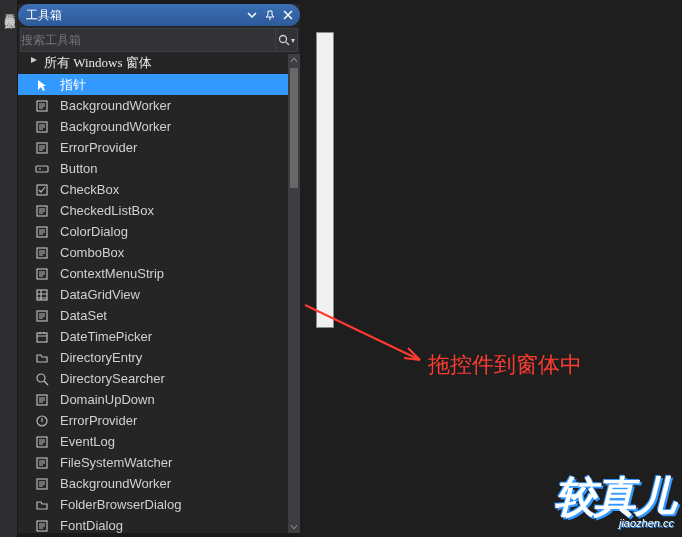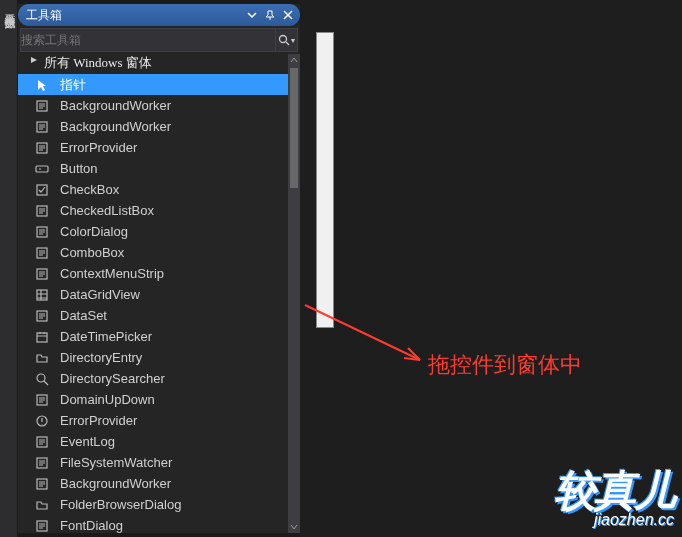--- a/index.html
+++ b/index.html
@@ -208,21 +208,21 @@
   color: #fff;
   font-weight: bold;
   font-size: 42px;
   font-style: italic;
   font-family: "Arial Black", sans-serif;
   text-shadow: 2px 2px 0 #3399ff, -1px -1px 0 #3399ff;
   letter-spacing: -2px;
 }
 .watermark-sub {
   color: #fff;
-  font-size: 16px;
+  font-size: 11px;
   font-style: italic;
   margin-top: -8px;
   text-shadow: 1px 1px 0 #3399ff;
 }
 </style>
 </head>
 <body>
 
 <div class="left-strip">
   <span>工具箱 数据源</span>

